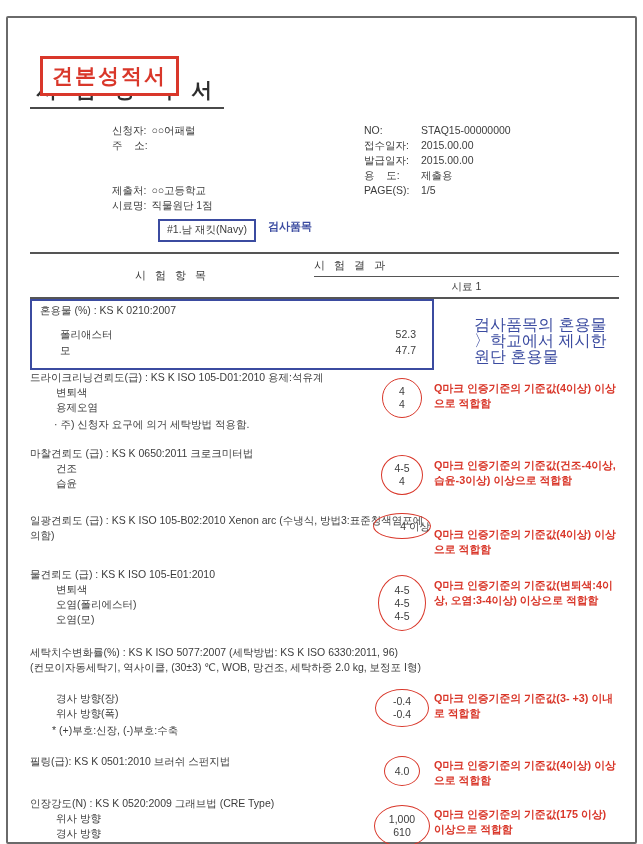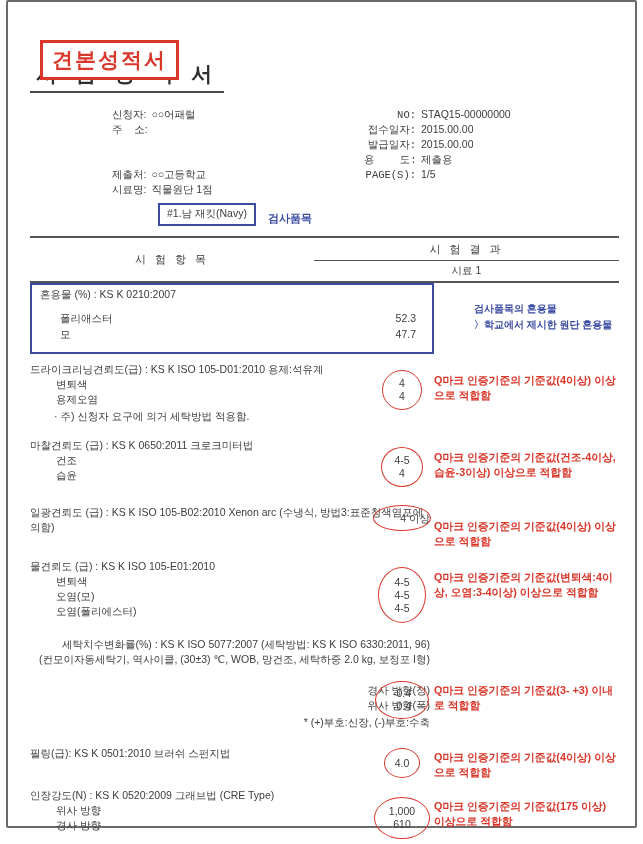--- a/index.html
+++ b/index.html
@@ -1,56 +1,56 @@
 <!DOCTYPE html>
 <html><head>
 <meta charset="utf-8">
 <style>
   * { margin:0; padding:0; box-sizing:border-box; }
   body { background:#ffffff; font-family:"Liberation Sans","DejaVu Sans",sans-serif; color:#3c3c3c; }
   .canvas { position:relative; width:643px; height:844px; background:#fff; overflow:hidden; }
-  .page { position:absolute; left:6px; top:0; width:631px; height:828px;
+  .page { position:absolute; left:6px; top:16px; width:631px; height:828px;
           border:2px solid #6a6a6a; border-radius:2px; background:#fff;
           padding:30px 16px 14px 22px; }
   .stamp { position:absolute; left:32px; top:38px; border:3px solid #d9372a; color:#d9372a;
            font-size:21px; font-weight:bold; letter-spacing:2px; padding:3px 9px; background:#fff; }
   .title-wrap { text-align:left; margin-top:28px; }
   .doc-title { display:inline-block; font-size:21px; font-weight:bold; letter-spacing:6px;
                color:#2e2e2e; border-bottom:2px solid #4a4a4a; padding:0 6px 3px 6px; }
   
   .info { display:flex; margin-top:14px; padding-left:82px; font-size:10.5px; }
   .info-left { width:238px; }
   .info-right { flex:1; padding-left:14px; }
   .irow { height:15px; line-height:15px; white-space:pre; }
   .ilabel { display:inline-block; white-space:pre; }
-  .ilabel-r { display:inline-block; width:52px; text-align:right; white-space:pre;font-family:Liberation Mono, monospace; }
+  .ilabel-r { display:inline-block; width:52px; text-align:left; white-space:pre; }
   .ival { margin-left:5px; }
   .spacer-2l { height:30px; }
-  .item-row { display:flex; align-items:flex-end; margin-top:6px; margin-left:46px; }
+  .item-row { display:flex; align-items:flex-start; margin-top:6px; margin-left:46px; }
   .item-box { border:2px solid #3b4ba0; padding:2px 7px 3px 7px; font-size:10.5px; color:#3c3c3c; }
   .item-note { color:#3b4ba0; font-weight:bold; font-size:11px; margin-left:12px; }
   
   .thead { display:flex; margin-top:10px; border-top:2px solid #555; border-bottom:2px solid #555; }
   .th-left { flex:1; display:flex; align-items:center; justify-content:center;
              font-size:11px; letter-spacing:3px; color:#3c3c3c; }
   .th-right { width:305px; }
-  .th-result { text-align:center; font-size:11px; letter-spacing:3px; padding:4px 0 3px 0;
+  .th-result { text-align:left; font-size:11px; letter-spacing:3px; padding:4px 0 3px 0;
                border-bottom:1px solid #555; }
   .th-sample { text-align:center; font-size:10.5px; padding:3px 0 3px 0; }
   
   .section { display:grid; grid-template-columns:340px 64px 1fr; 
              font-size:10.5px; line-height:15px; }
   .sec-title { color:#3c3c3c; }
   .srow { padding-left:26px; height:15px; line-height:15px; }
   .sec-note { padding-left:24px; margin-top:2px; }
   .sec-val { display:flex; justify-content:center; align-items:flex-start; }
   .oval { border:1.6px solid #d9372a; border-radius:50%; display:flex; flex-direction:column;
           align-items:center; justify-content:center; color:#3c3c3c; line-height:13px; }
   .ann { color:#d9372a; font-weight:bold; font-size:10.8px; line-height:15px; }
-  .ann-blue { color:#3b4ba0; font-weight:bold; font-size:10px; line-height:16px; }
+  .ann-blue { color:#3b4ba0; font-weight:normal; font-size:16px; line-height:16px; }
   
   .blend-grid { display:grid; grid-template-columns:404px 1fr; column-gap:8px; margin-top:0; }
   .blend-box { border:2px solid #3b4ba0; padding:3px 8px 10px 8px; font-size:10.5px; }
   .brow { display:flex; height:16px; line-height:16px; }
   .brow .blabel { padding-left:20px; flex:1; }
   .brow .bval { margin-right:8px; }
   .blend-rows { margin-top:8px; }
 </style>
 </head>
 <body>
@@ -86,21 +86,21 @@
     </div>
 
     <div class="thead">
       <div class="th-left">시 험 항 목</div>
       <div class="th-right">
         <div class="th-result">시 험 결 과</div>
         <div class="th-sample">시료 1</div>
       </div>
     </div>
 
-    <div class="blend-grid" style="margin-bottom:8px;gap:40px;">
+    <div class="blend-grid" style="margin-bottom:0;gap:40px;">
       <div class="blend-box">
         <div class="sec-title">혼용물 (%) : KS K 0210:2007</div>
         <div class="blend-rows">
           <div class="brow">
               <span class="blabel">폴리애스터</span>
               <span class="bval">52.3</span>
             </div>
           <div class="brow">
               <span class="blabel">모</span>
               <span class="bval">47.7</span>
@@ -153,35 +153,35 @@
         <div>4 이상</div>
       </div>
         </div>
       <div class="ann" style="margin-top:14px;">Q마크 인증기준의 기준값(4이상) 이상으로 적합함</div>
     </div>
 
     <div class="section" style="margin-bottom:14px;">
       <div>
         <div class="sec-title">물견뢰도 (급) : KS K ISO 105-E01:2010</div>
         <div class="srow">변퇴색</div>
+        <div class="srow">오염(폴리에스터)</div>
         <div class="srow">오염(모)</div>
-        <div class="srow">오염(폴리에스터)</div>
       </div>
       <div class="sec-val">
           <div class="oval" style="width:48px;height:56px;margin-top:8px;">
         <div>4-5</div>
         <div>4-5</div>
         <div>4-5</div>
       </div>
         </div>
       <div class="ann" style="margin-top:11px;">Q마크  인증기준의  기준값(변퇴색:4이상, 오염:3-4이상) 이상으로 적합함</div>
     </div>
 
     <div class="section" style="margin-bottom:16px;">
-      <div style="width:400px;text-align:right;">
+      <div style="width:400px;">
         <div class="sec-title">세탁치수변화률(%) : KS K ISO 5077:2007 (세탁방법: KS K ISO 6330:2011, 96)</div>
         <div class="sec-title">(컨모이자동세탁기, 역사이클, (30±3) ℃, WOB, 망건조, 세탁하중 2.0 kg, 보정포 I형)</div>
         <div class="srow" style="margin-top:16px;">경사 방향(장)</div>
         <div class="srow">위사 방향(폭)</div>
         <div class="sec-note" style="padding-left:22px;">* (+)부호:신장, (-)부호:수축</div>
       </div>
       <div class="sec-val">
           <div class="oval" style="width:54px;height:38px;margin-top:44px;">
         <div>-0.4</div>
         <div>-0.4</div>

